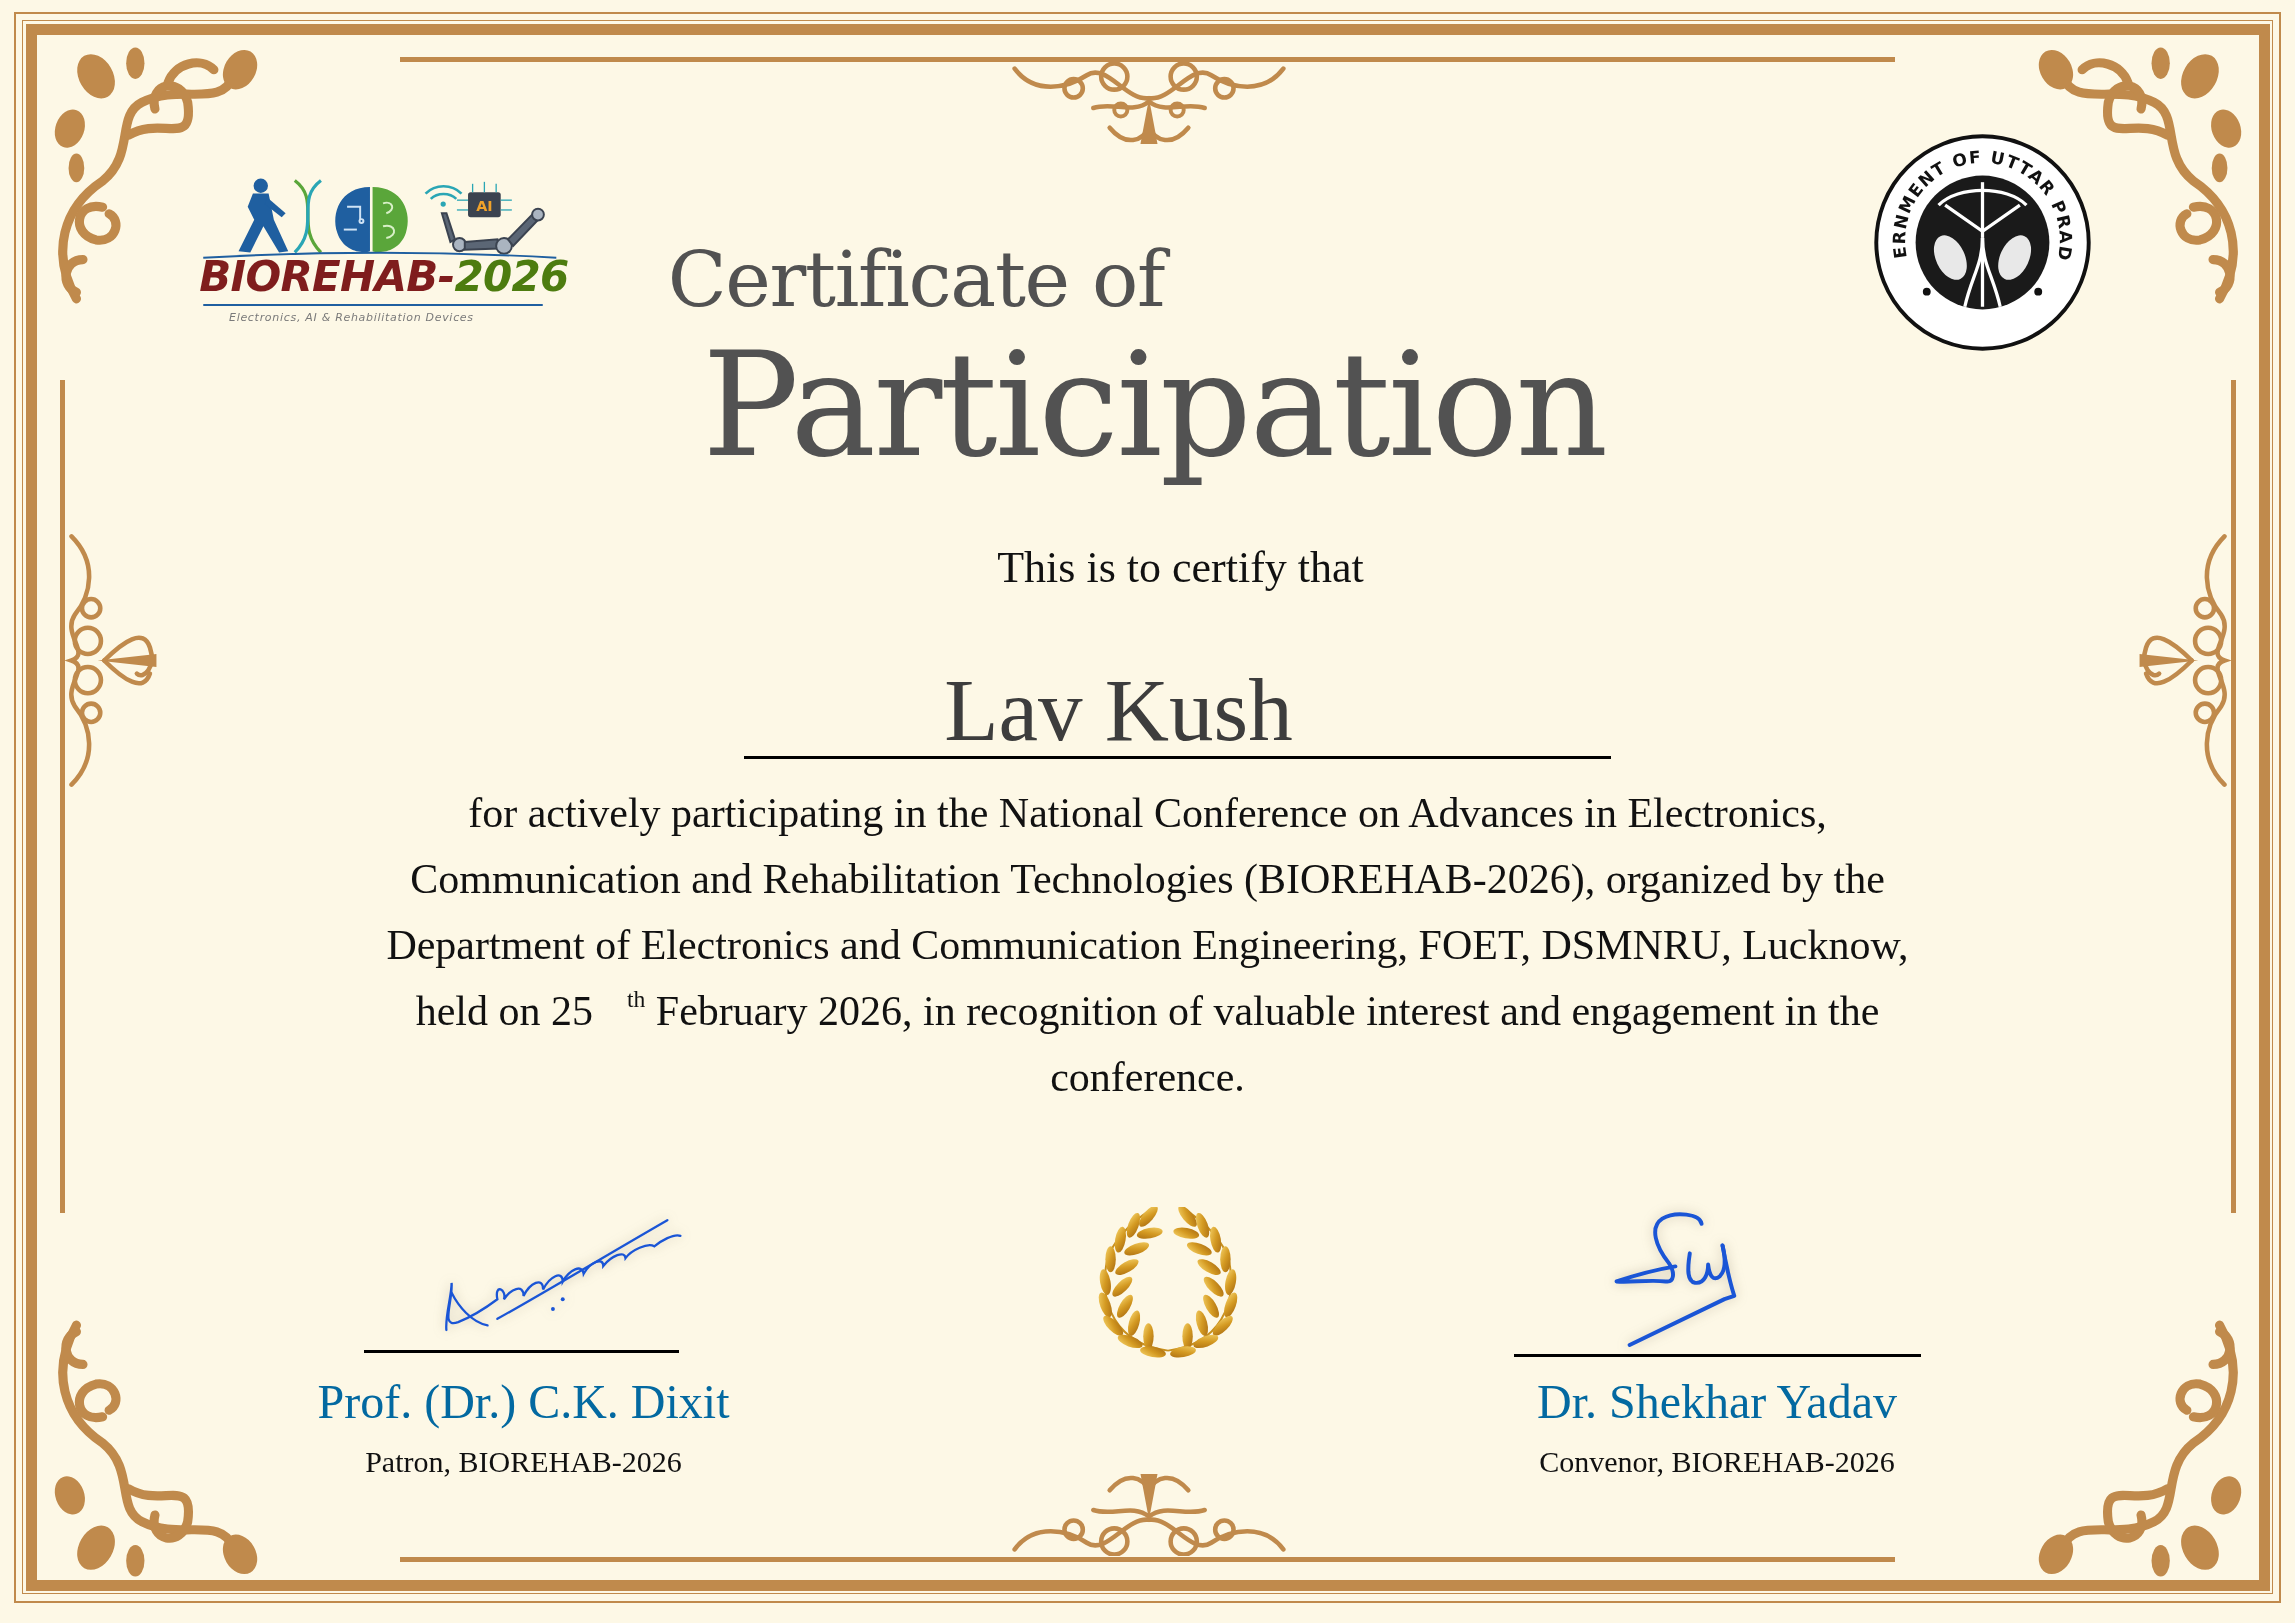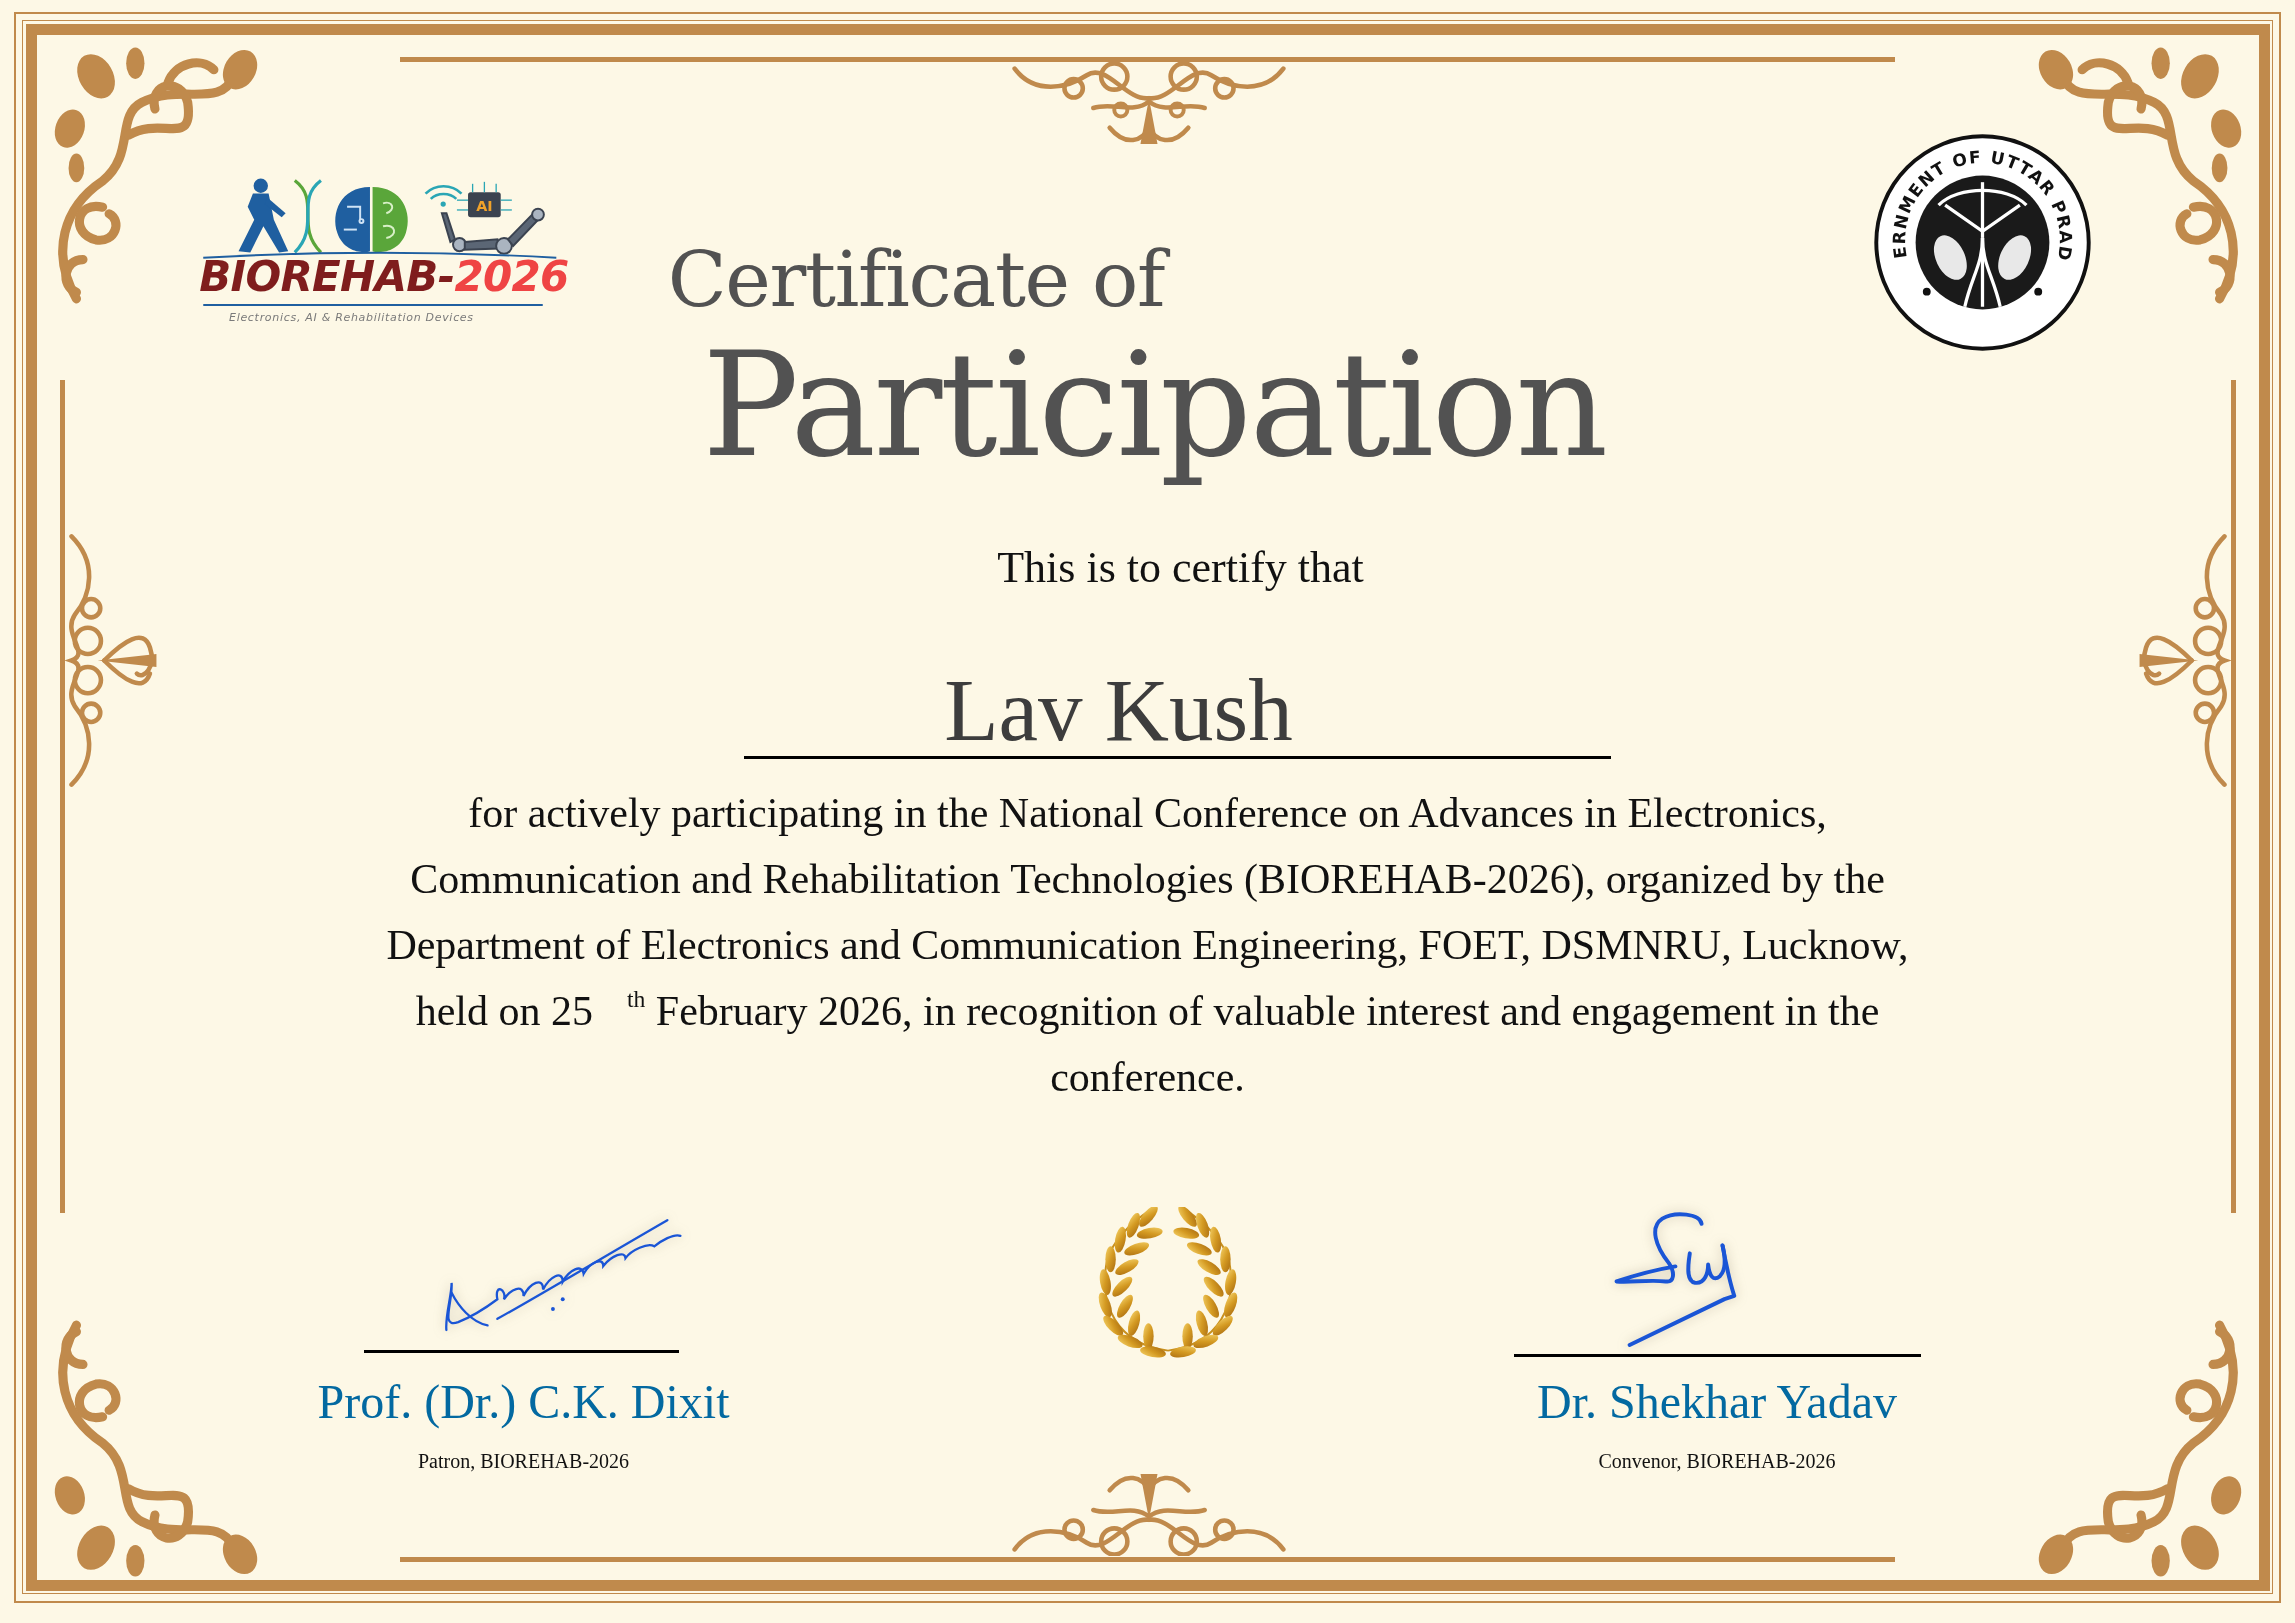--- a/index.html
+++ b/index.html
@@ -8,21 +8,21 @@
   
   .bl { position:absolute; background:#c08a4c; }
   .center { text-align:center; }
   .title-small { font-family:"DejaVu Serif", serif; color:#525252; font-size:77px; letter-spacing:-1.3px; }
   .title-big { font-family:"DejaVu Serif", serif; color:#525252; font-size:144px; letter-spacing:-2.6px; }
   .certify { font-family:"Liberation Serif", serif; color:#111; font-size:44px; }
   .name { font-family:"Liberation Serif", serif; color:#3d3d3d; font-size:89px; }
   .body-text { font-family:"Liberation Serif", serif; color:#111; font-size:42px; line-height:66px; }
   .body-text sup { font-size:23.6px; vertical-align:18.3px; line-height:0;margin-left:34px; }
   .sig-name { font-family:"Liberation Serif", serif; color:#0369a1; font-size:48px; white-space:nowrap; }
-  .sig-role { font-family:"Liberation Serif", serif; color:#111; font-size:20px; white-space:nowrap; }
+  .sig-role { font-family:"Liberation Serif", serif; color:#111; font-size:30px; white-space:nowrap; }
   .logo-text { font-family:"DejaVu Sans", sans-serif; font-weight:bold; font-style:italic; font-size:42px; letter-spacing:-0.7px; }
   .logo-sub { font-family:"DejaVu Sans", sans-serif; font-style:italic; font-size:11px; color:#7a7a7a; letter-spacing:0.7px; }
 </style>
 </head>
 <body>
 
 <div>
 
   <div class="bl" style="left:14.4px;top:11.8px;width:2267px;height:2px;"></div>
   <div class="bl" style="left:14.4px;top:1601px;width:2267px;height:2px;"></div>
@@ -206,21 +206,21 @@
       <path d="M385 60 L 392 60 L 405 100 L 398 104 Z"></path>
       <circle cx="412" cy="108" r="10" fill="#aab4c0"></circle>
       <path d="M420 104 L 470 100 L 472 114 L 420 116 Z"></path>
       <circle cx="480" cy="110" r="12" fill="#aab4c0"></circle>
       <path d="M486 100 L 525 60 L 534 68 L 494 110 Z"></path>
       <circle cx="532" cy="62" r="9" fill="#aab4c0"></circle>
     </g>
     <path d="M20 128 C 200 118, 380 118, 560 128" stroke="#1f5fa0" stroke-width="3" fill="none"></path>
   </svg>
   <div class="abs logo-text" style="left:9.2px;top:85px;white-space:nowrap;">
-    <span style="color:#7f1d1d;">BIOREHAB-</span><span style="color:#ef4444;">2026</span>
+    <span style="color:#7f1d1d;">BIOREHAB-</span><span style="color:#4d7c0f;">2026</span>
   </div>
   <div class="abs" style="left:13px;top:137px;width:340px;height:2px;background:#1f5fa0;border-radius:1.3px;"></div>
   <div class="abs logo-sub" style="left:39px;top:144px;white-space:nowrap;">Electronics, AI &amp; Rehabilitation Devices</div>
 </div>
 
 <div class="abs" style="left:1873px;top:133px;width:219px;height:219px;">
   <svg width="219" height="219" viewBox="0 0 334 334">
     <defs>
       <path id="ringPath" d="M 52 190 A 118 118 0 1 1 282 190"></path>
     </defs>

